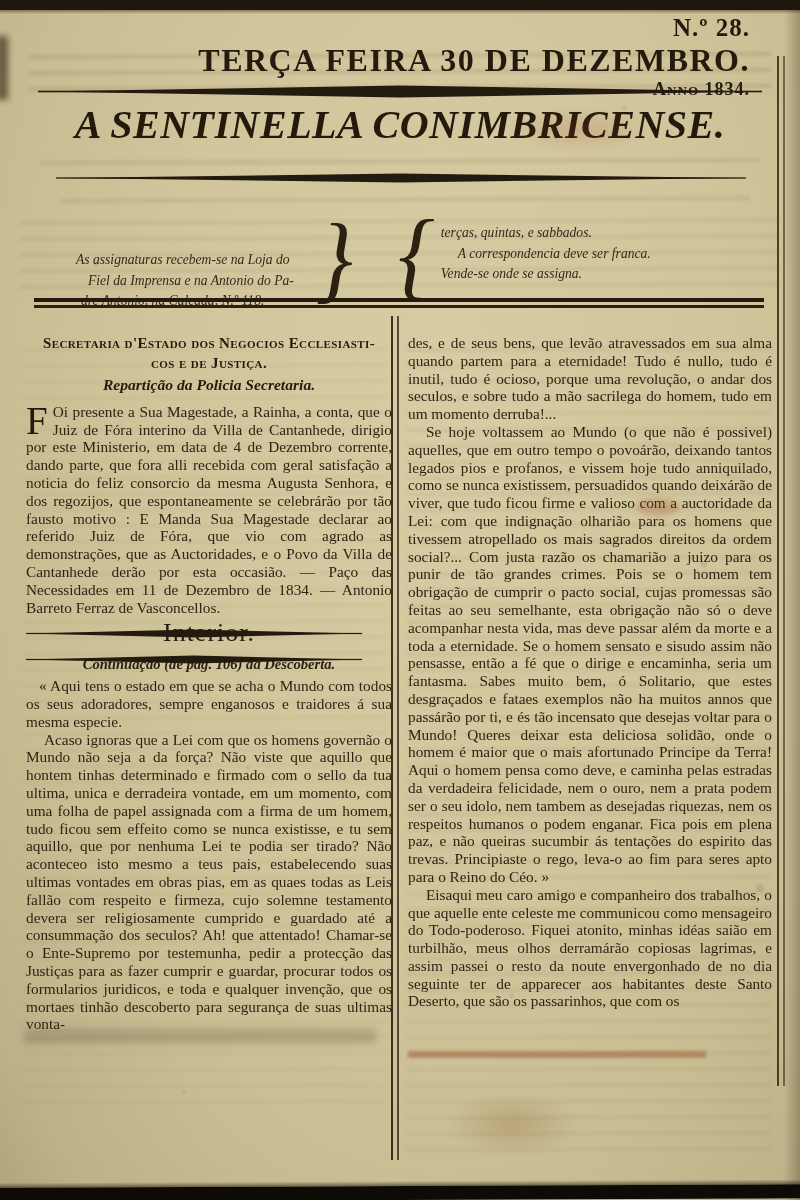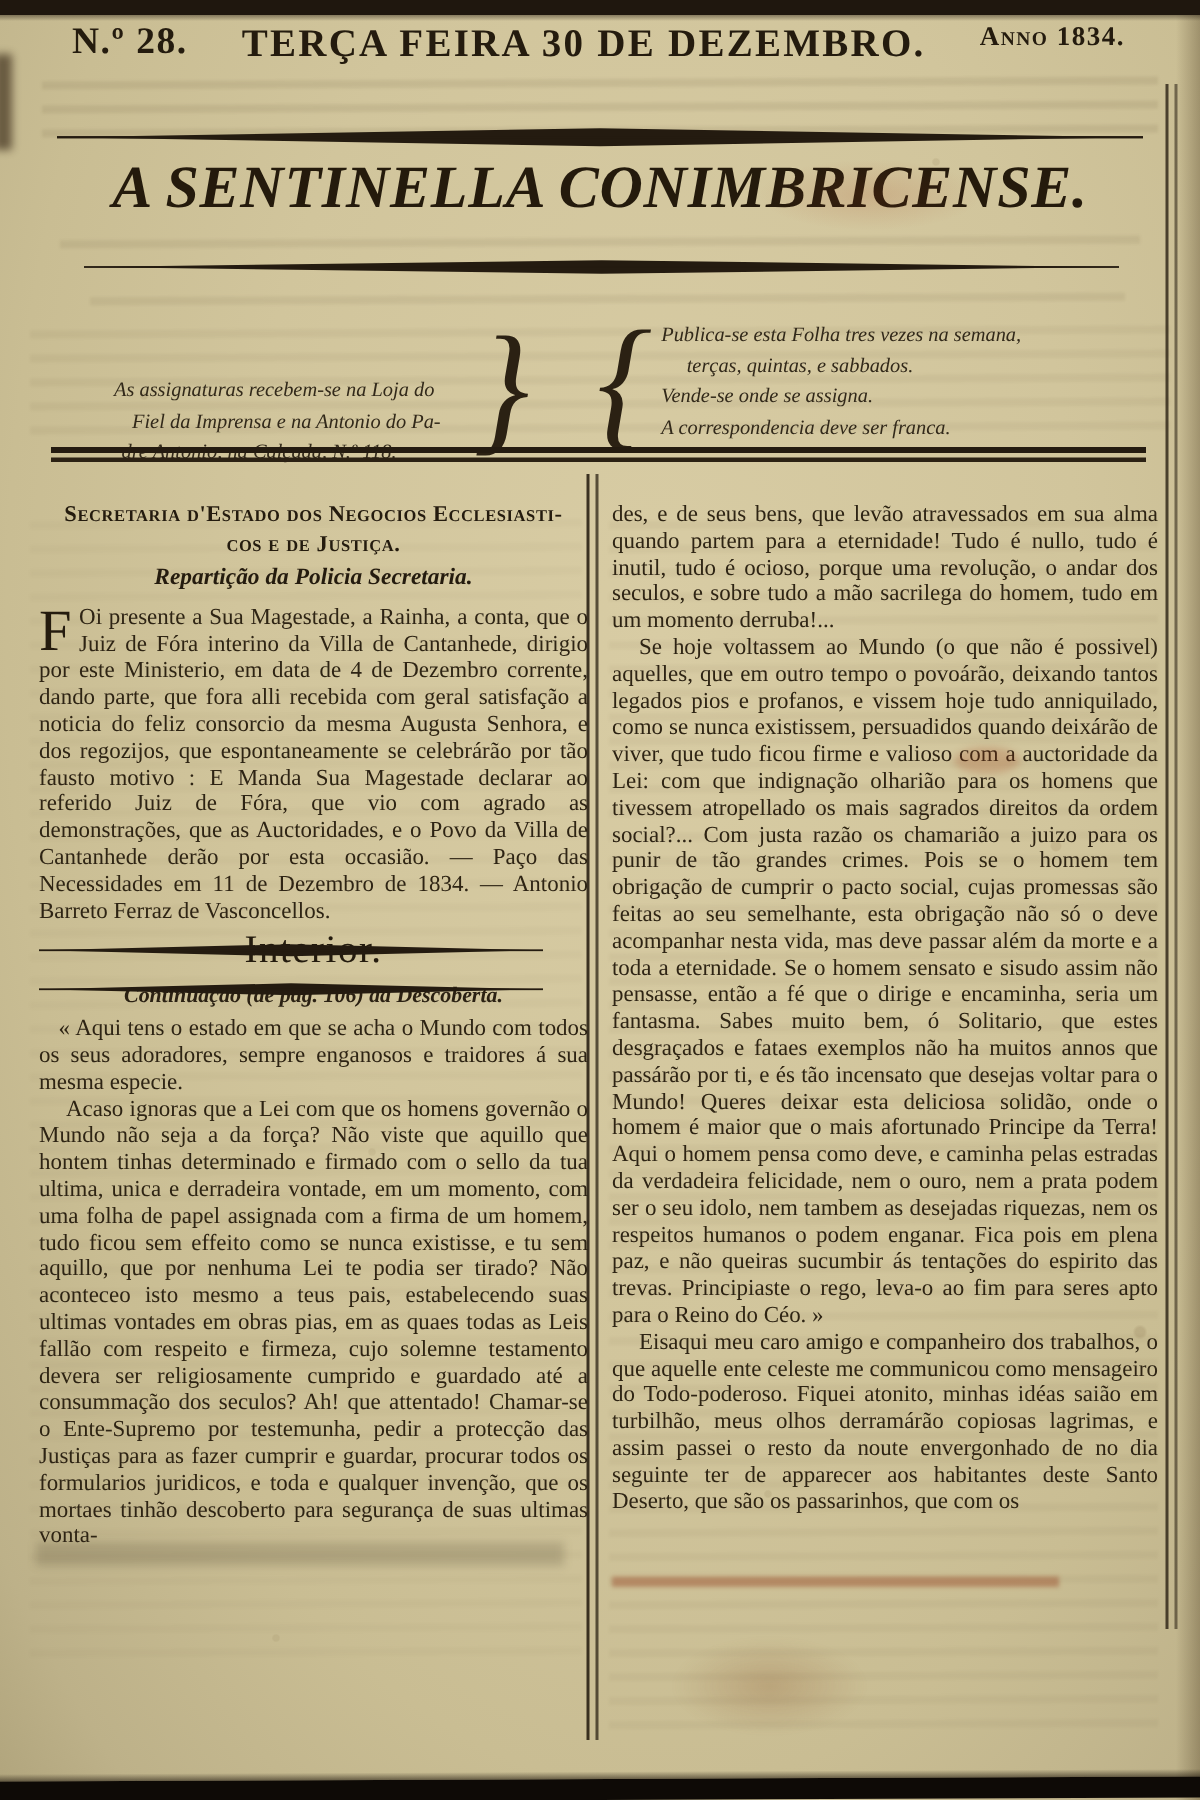--- a/index.html
+++ b/index.html
@@ -37,25 +37,25 @@
     transform:rotate(-.25deg);z-index:6;}
   .edge-bottom::before{content:"";position:absolute;left:0;top:-5px;width:100%;height:5px;
     background:linear-gradient(to top, rgba(30,22,12,.55), transparent);}
   .edge-left-smudge{position:absolute;left:-4px;top:36px;width:12px;height:64px;background:#4a3b26;
     filter:blur(3px);opacity:.75;z-index:5;}
   .edge-right{position:absolute;right:0;top:0;bottom:0;width:16px;z-index:5;pointer-events:none;
     background:linear-gradient(to right, rgba(0,0,0,0), rgba(88,72,44,.38));}
 
   .dateline{
     position:absolute;top:14px;left:48px;right:50px;z-index:3;
-    display:flex;justify-content:space-between;align-items:flex-start;
-    font-weight:700;color:#241b0e;
+    display:flex;justify-content:space-between;align-items:flex-end;
+    font-weight:700;color:#241b0e;flex-direction:column;
   }
   .issue{font-size:25px;letter-spacing:1px;}
-  .ddate{font-size:26px;letter-spacing:1.5px;}
+  .ddate{font-size:32px;letter-spacing:1.5px;}
   .dyear{font-size:18px;font-variant:small-caps;letter-spacing:1px;}
 
   .rule-wrap{position:absolute;z-index:3;}
   .rule-wrap svg{display:block;width:100%;height:100%;}
   .swell-fill{fill:#241b10;}
 
   .masthead{
     position:absolute;top:99px;left:0;width:100%;z-index:3;
     text-align:center;font-size:40px;line-height:52px;font-weight:700;font-style:italic;
     letter-spacing:.5px;white-space:nowrap;color:#241a0c;
@@ -154,24 +154,23 @@
       <div class="nl">As assignaturas recebem-se na Loja do</div>
       <div class="nl">Fiel da Imprensa e na Antonio do Pa-</div>
       <div class="nl">dre Antonio, na Calçada, N.º 118.</div>
     </div>
     <div class="brace">}</div>
   </div>
 
   <div class="notice notice-pub">
     <div class="brace">{</div>
     <div class="notice-lines">
-      <div class="nl">Publica-se esta Folha tres vezes na semana,</div>
       <div class="nl">terças, quintas, e sabbados.</div>
+      <div class="nl">A correspondencia deve ser franca.</div>
       <div class="nl">Vende-se onde se assigna.</div>
-      <div class="nl">A correspondencia deve ser franca.</div>
     </div>
   </div>
 
   <div class="thick-band"></div>
 
   <div class="col col-left">
     <div class="sec-title">Secretaria d'Estado dos Negocios Ecclesiasti-</div>
     <div class="sec-title">cos e de Justiça.</div>
     <div class="sec-subtitle">Repartição da Policia Secretaria.</div>
     <p><span class="dropcap">F</span><span>Oi presente a Sua Magestade, a Rainha, a conta, que o Juiz de Fóra interino da Villa de Cantanhede, dirigio por este Ministerio, em data de 4 de Dezembro corrente, dando parte, que fora alli recebida com geral satisfação a noticia do feliz consorcio da mesma Augusta Senhora, e dos regozijos, que espontaneamente se celebrárão por tão fausto motivo : E Manda Sua Magestade declarar ao referido Juiz de Fóra, que vio com agrado as demonstrações, que as Auctoridades, e o Povo da Villa de Cantanhede derão por esta occasião. — Paço das Necessidades em 11 de Dezembro de 1834. — Antonio Barreto Ferraz de Vasconcellos.</span></p>

